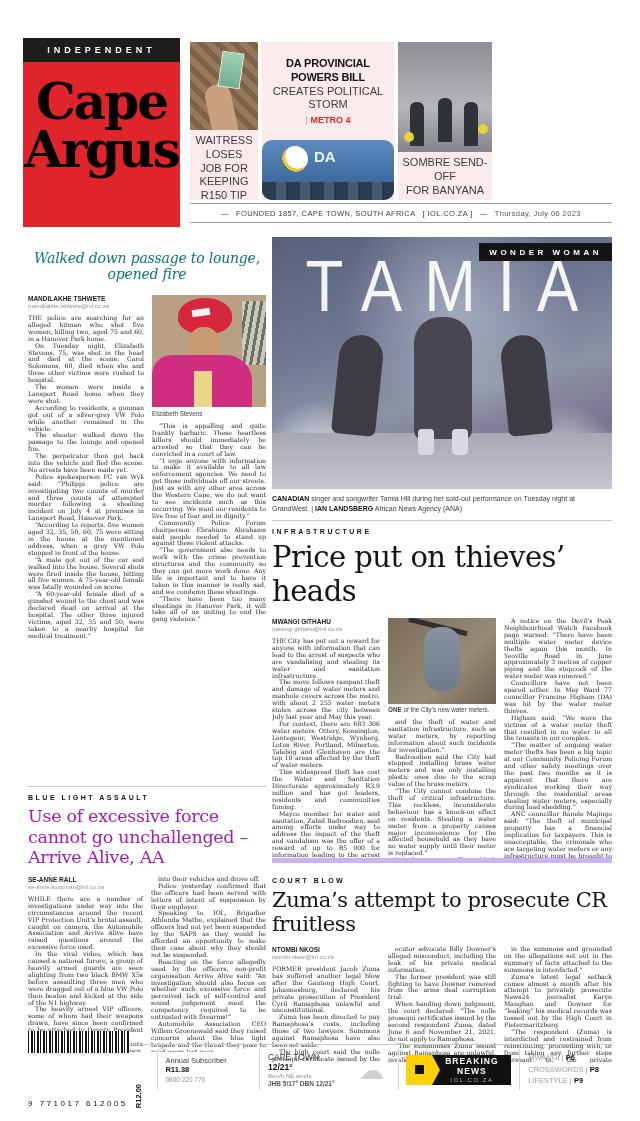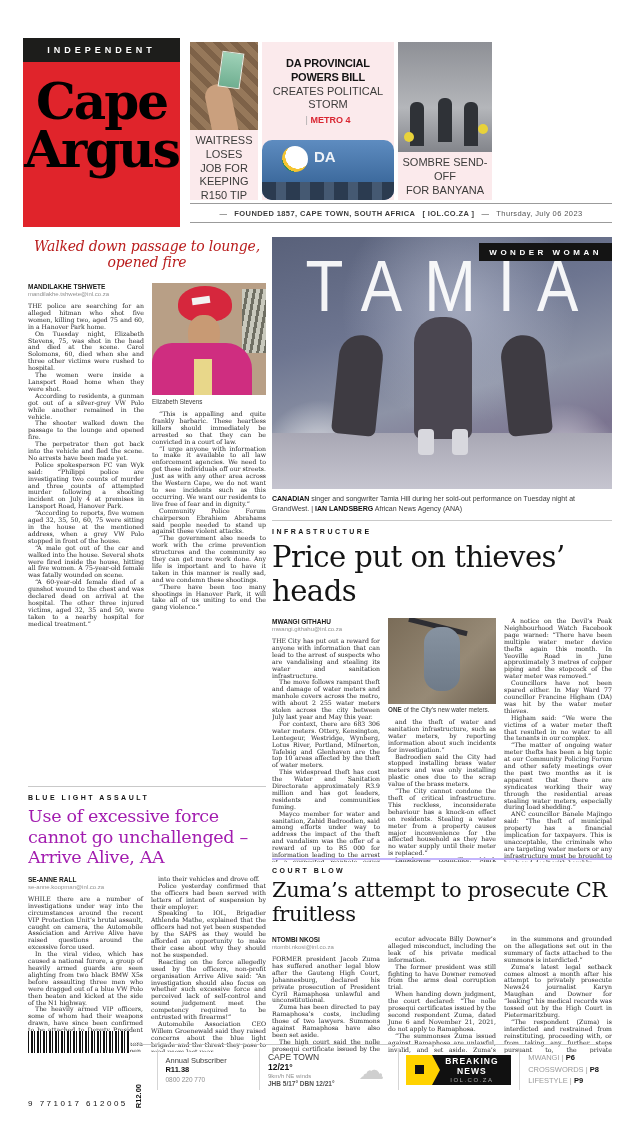--- a/index.html
+++ b/index.html
@@ -37,34 +37,34 @@
   .p-bold div{font-weight:bold;font-size:11px;line-height:1.25;color:#141414;letter-spacing:-0.2px;}
   .p-mid div{font-size:11px;line-height:1.25;color:#3c3c3b;}
   .p-ref{font:bold 9px "Liberation Sans",sans-serif;margin-top:3px;}
   .p-ref .pipe{color:#a9a9a9;font-weight:normal;}
   .red{color:#d92632;} .green{color:#00843d;}
 
   
   .dateline{position:absolute;left:190px;top:203px;width:422px;border-top:1px solid #9b9b9b;border-bottom:1px solid #9b9b9b;
             padding:5px 0 4px;display:flex;justify-content:center;align-items:center;gap:7px;
             font:7.5px "Liberation Sans",sans-serif;color:#3c3c3b;letter-spacing:.4px;}
-  .dl-bold{font-weight:bold;}
+  .dl-bold{font-weight:normal;}
   .dl-date{color:#555;}
 
   
   .kicker{font:bold 7px "Liberation Sans",sans-serif;letter-spacing:2.5px;color:#141414;}
   .byline-name{font:bold 6.5px "Liberation Sans",sans-serif;color:#1d1d1b;}
   .byline-email{font:6px "Liberation Sans",sans-serif;color:#8f8f8f;margin:1px 0 6px;}
   .paras p{margin:0;font-size:6.2px;line-height:6.9px;text-align:justify;color:#1f1f1f;text-indent:7px;}
   .paras.nofirst p:first-child{text-indent:0;}
 
   
   .lead{position:absolute;left:28px;top:238px;width:238px;height:548px;overflow:hidden;}
   .lead-headline div{font-weight:bold;font-size:38px;line-height:1.1;text-align:center;letter-spacing:-1.5px;color:#141414;}
-  .standfirst{text-align:center;font-style:italic;font-size:14px;color:#b91c1c;letter-spacing:-0.2px;}
+  .standfirst{margin-top:12px;text-align:center;font-style:italic;font-size:14px;color:#0f766e;letter-spacing:-0.2px;}
   .lead-body{display:flex;gap:8px;margin-top:13px;}
   .colA{width:116px;} .colB{width:114px;}
   .liz{height:112px;background:#b89f86;position:relative;overflow:hidden;margin-bottom:3px;}
   .liz-pillow{position:absolute;right:0;top:6px;width:24px;height:64px;
               background:repeating-linear-gradient(100deg,#c9c9bd 0 4px,#6f6f63 4px 7px);}
   .liz-cap{position:absolute;left:26px;top:3px;width:54px;height:36px;background:#d6273d;border-radius:50% 50% 42% 42%;}
   .liz-label{position:absolute;left:40px;top:14px;width:18px;height:7px;background:#f2f2f2;transform:rotate(-8deg);}
   .liz-face{position:absolute;left:36px;top:32px;width:32px;height:38px;background:#c89a74;border-radius:46%;}
   .liz-jacket{position:absolute;left:0px;top:60px;width:100px;height:52px;background:#cf2d80;border-radius:20px 26px 0 0;}
   .liz-shirt{position:absolute;left:42px;top:76px;width:18px;height:36px;background:#e8d78a;}
@@ -102,22 +102,22 @@
   .meter-pipe{position:absolute;left:20px;top:6px;width:60px;height:5px;background:#2e2e33;transform:rotate(14deg);}
 
   
   .bluelight{position:absolute;left:28px;top:786px;width:238px;height:258px;border-top:1px solid #c9c9c9;
              padding-top:7px;overflow:hidden;}
   .bl-head{font-size:17.5px;line-height:1.18;letter-spacing:-0.3px;margin-top:5px;color:#a21caf;}
   .cols2{display:flex;gap:8px;margin-top:8px;}
   .bcol{width:115px;}
 
   
-  .court{position:absolute;left:272px;top:858px;width:340px;height:186px;border-top:2px solid #c4b5fd;
-         padding-top:7px;overflow:hidden;}
+  .court{position:absolute;left:272px;top:858px;width:340px;height:186px;border-top:5px solid #c4b5fd;
+         padding-top:14px;overflow:hidden;}
   .ct-head{font-size:21px;letter-spacing:-0.4px;margin-top:4px;color:#141414;}
 
   
   .footer{position:absolute;left:28px;top:1044px;width:584px;height:46px;border-top:1px solid #c9c9c9;
           display:flex;align-items:center;gap:8px;padding-top:4px;box-sizing:border-box;}
   .f-sep{width:1px;align-self:stretch;background:#d5d5d5;}
   .bc{display:flex;align-items:flex-end;gap:4px;width:138px;}
   .bc-col{display:flex;flex-direction:column;gap:45px;}
   .bc-stripes{width:102px;height:22px;background:repeating-linear-gradient(90deg,#111 0 1px,#fff 1px 3px,#111 3px 5px,#fff 5px 6px);}
   .bc-num{font:8px "Liberation Sans",sans-serif;letter-spacing:2.5px;color:#111;margin-top:1px;}

